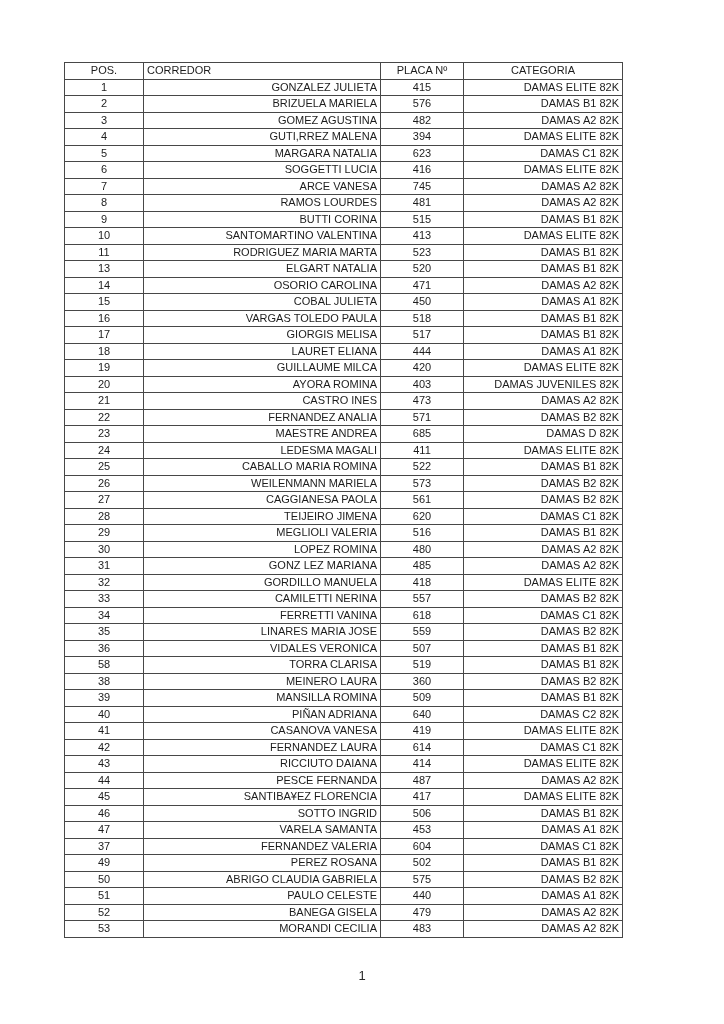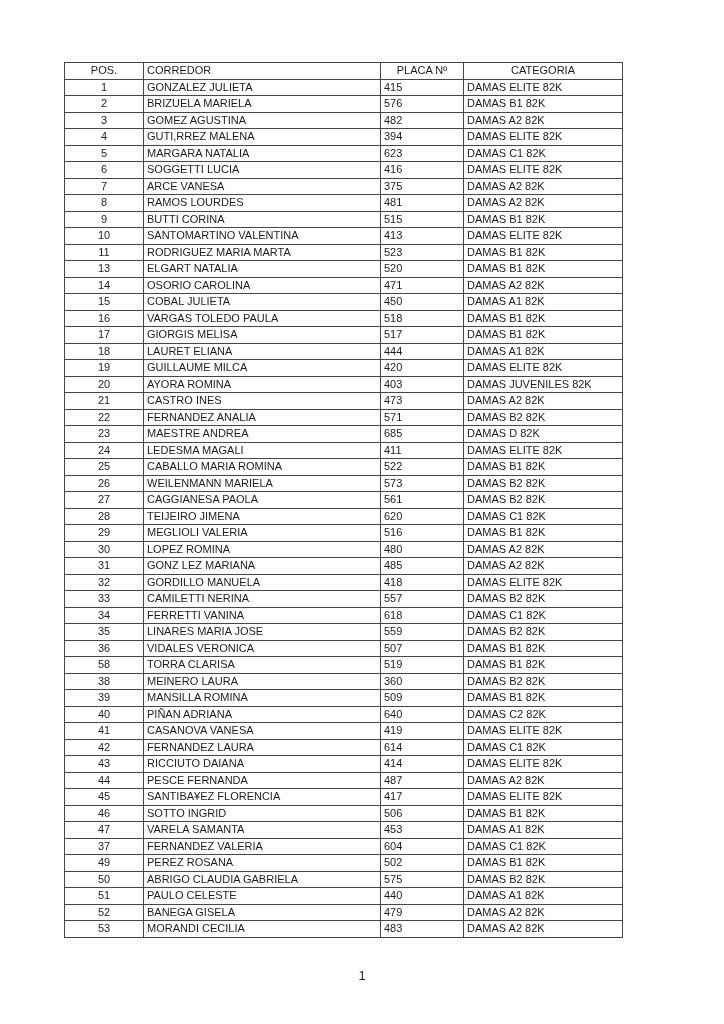--- a/index.html
+++ b/index.html
@@ -38,23 +38,23 @@
     line-height: 15.5px;
     white-space: nowrap;
     overflow: hidden;
     font-weight: normal;
     vertical-align: middle;
     box-sizing: border-box;
   }
   table.startlist th { text-align: center; }
   table.startlist th.h-corredor { text-align: left; margin-top: 36px; }
   td.pos-cell       { text-align: center; }
-  td.corredor-cell  { text-align: left;   }
-  td.placa-cell     { }
-  td.categoria-cell { text-align: left; }
+  td.corredor-cell  { text-align: right;   }
+  td.placa-cell     { text-align: center; }
+  td.categoria-cell { text-align: right; }
   .page-footer {
     position: absolute;
     left: 0;
     top: 968px;
     width: 724px;
     text-align: center;
     font-size: 13px;
     color: #2a2a2a;
   }
 </style>
@@ -111,21 +111,21 @@
         </tr>
         <tr>
           <td class="pos-cell">6</td>
           <td class="corredor-cell">SOGGETTI LUCIA</td>
           <td class="placa-cell">416</td>
           <td class="categoria-cell">DAMAS ELITE 82K</td>
         </tr>
         <tr>
           <td class="pos-cell">7</td>
           <td class="corredor-cell">ARCE VANESA</td>
-          <td class="placa-cell">375</td>
+          <td class="placa-cell">745</td>
           <td class="categoria-cell">DAMAS A2 82K</td>
         </tr>
         <tr>
           <td class="pos-cell">8</td>
           <td class="corredor-cell">RAMOS LOURDES</td>
           <td class="placa-cell">481</td>
           <td class="categoria-cell">DAMAS A2 82K</td>
         </tr>
         <tr>
           <td class="pos-cell">9</td>

